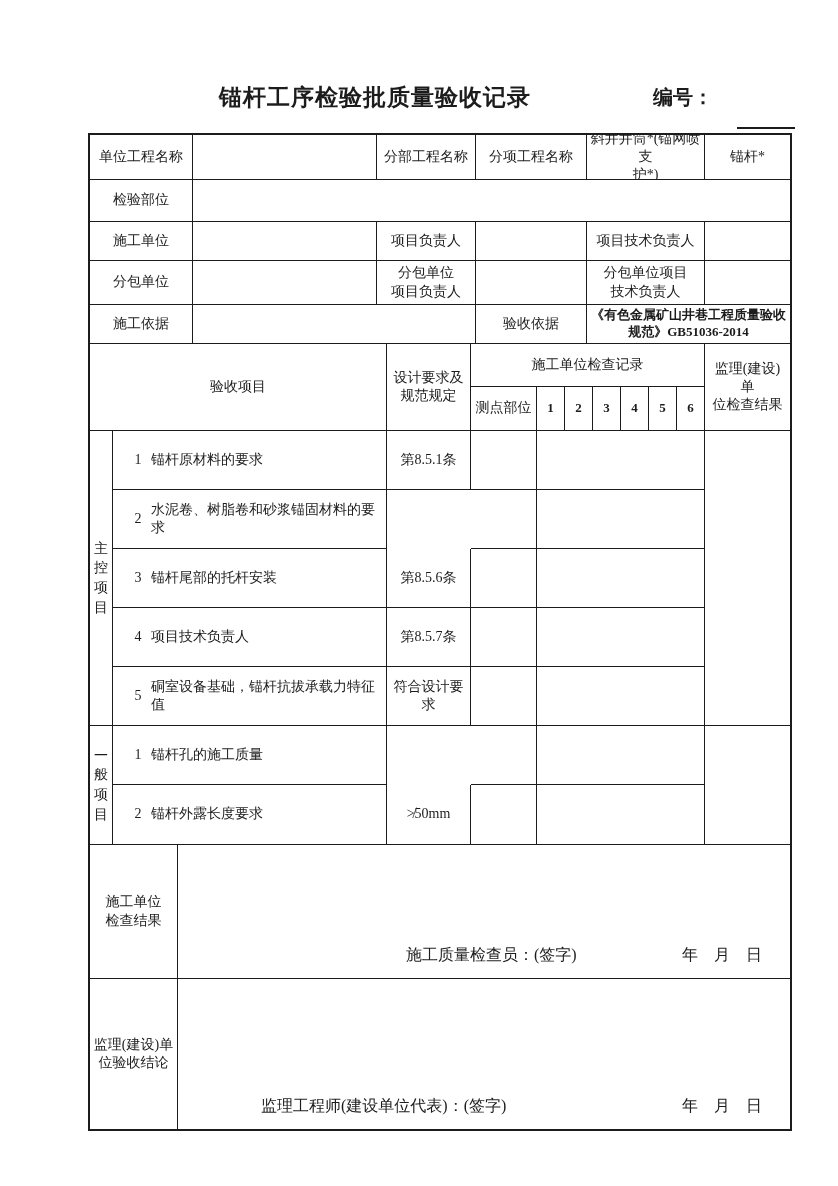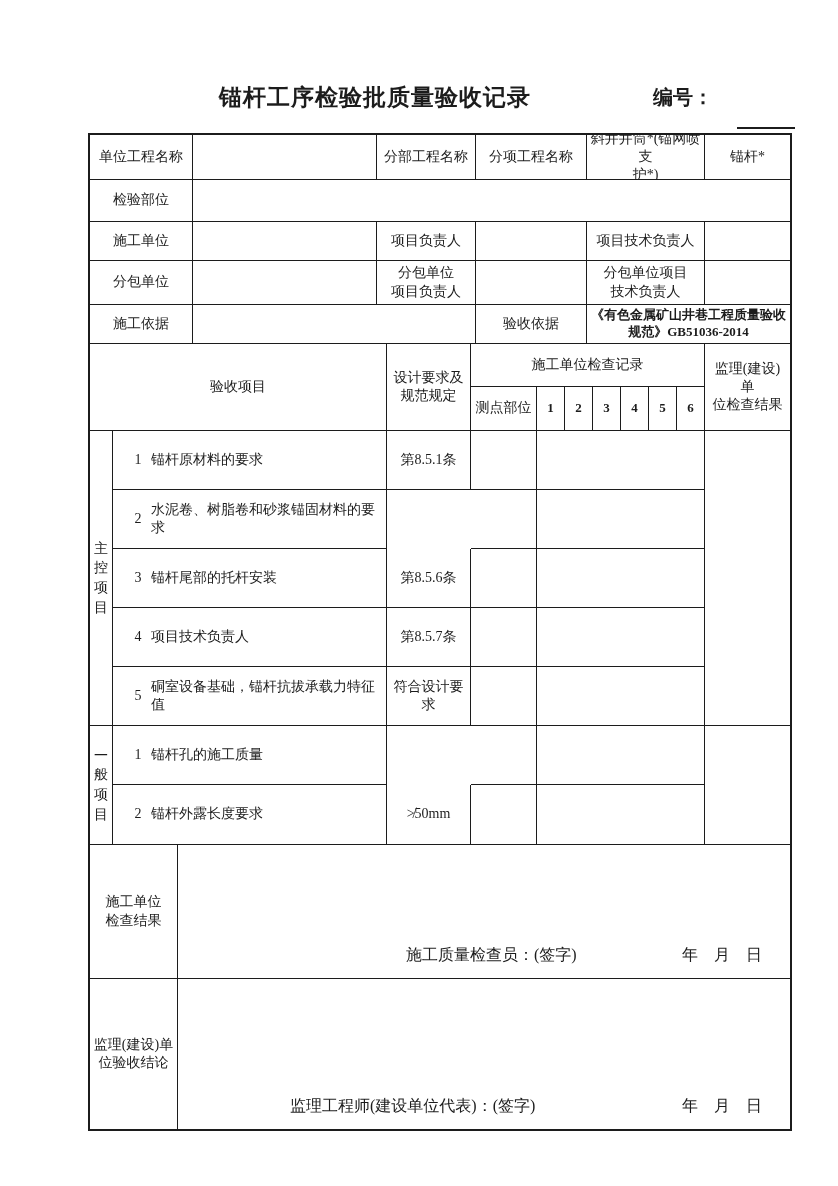--- a/index.html
+++ b/index.html
@@ -158,19 +158,19 @@
         <span class="date">年　月　日</span>
       </div>
     </div>
   </div>
 
   <div class="grid sec-e bt">
     <div class="c nb">监理(建设)单
 位验收结论</div>
     <div class="c nr nb sig-cell">
       <div class="sigline">
-        <span style="margin-left:112px;">监理工程师(建设单位代表)：(签字)</span>
+        <span style="margin-left:83px;">监理工程师(建设单位代表)：(签字)</span>
         <span class="date">年　月　日</span>
       </div>
     </div>
   </div>
 
 </div>
 
 </body></html>

